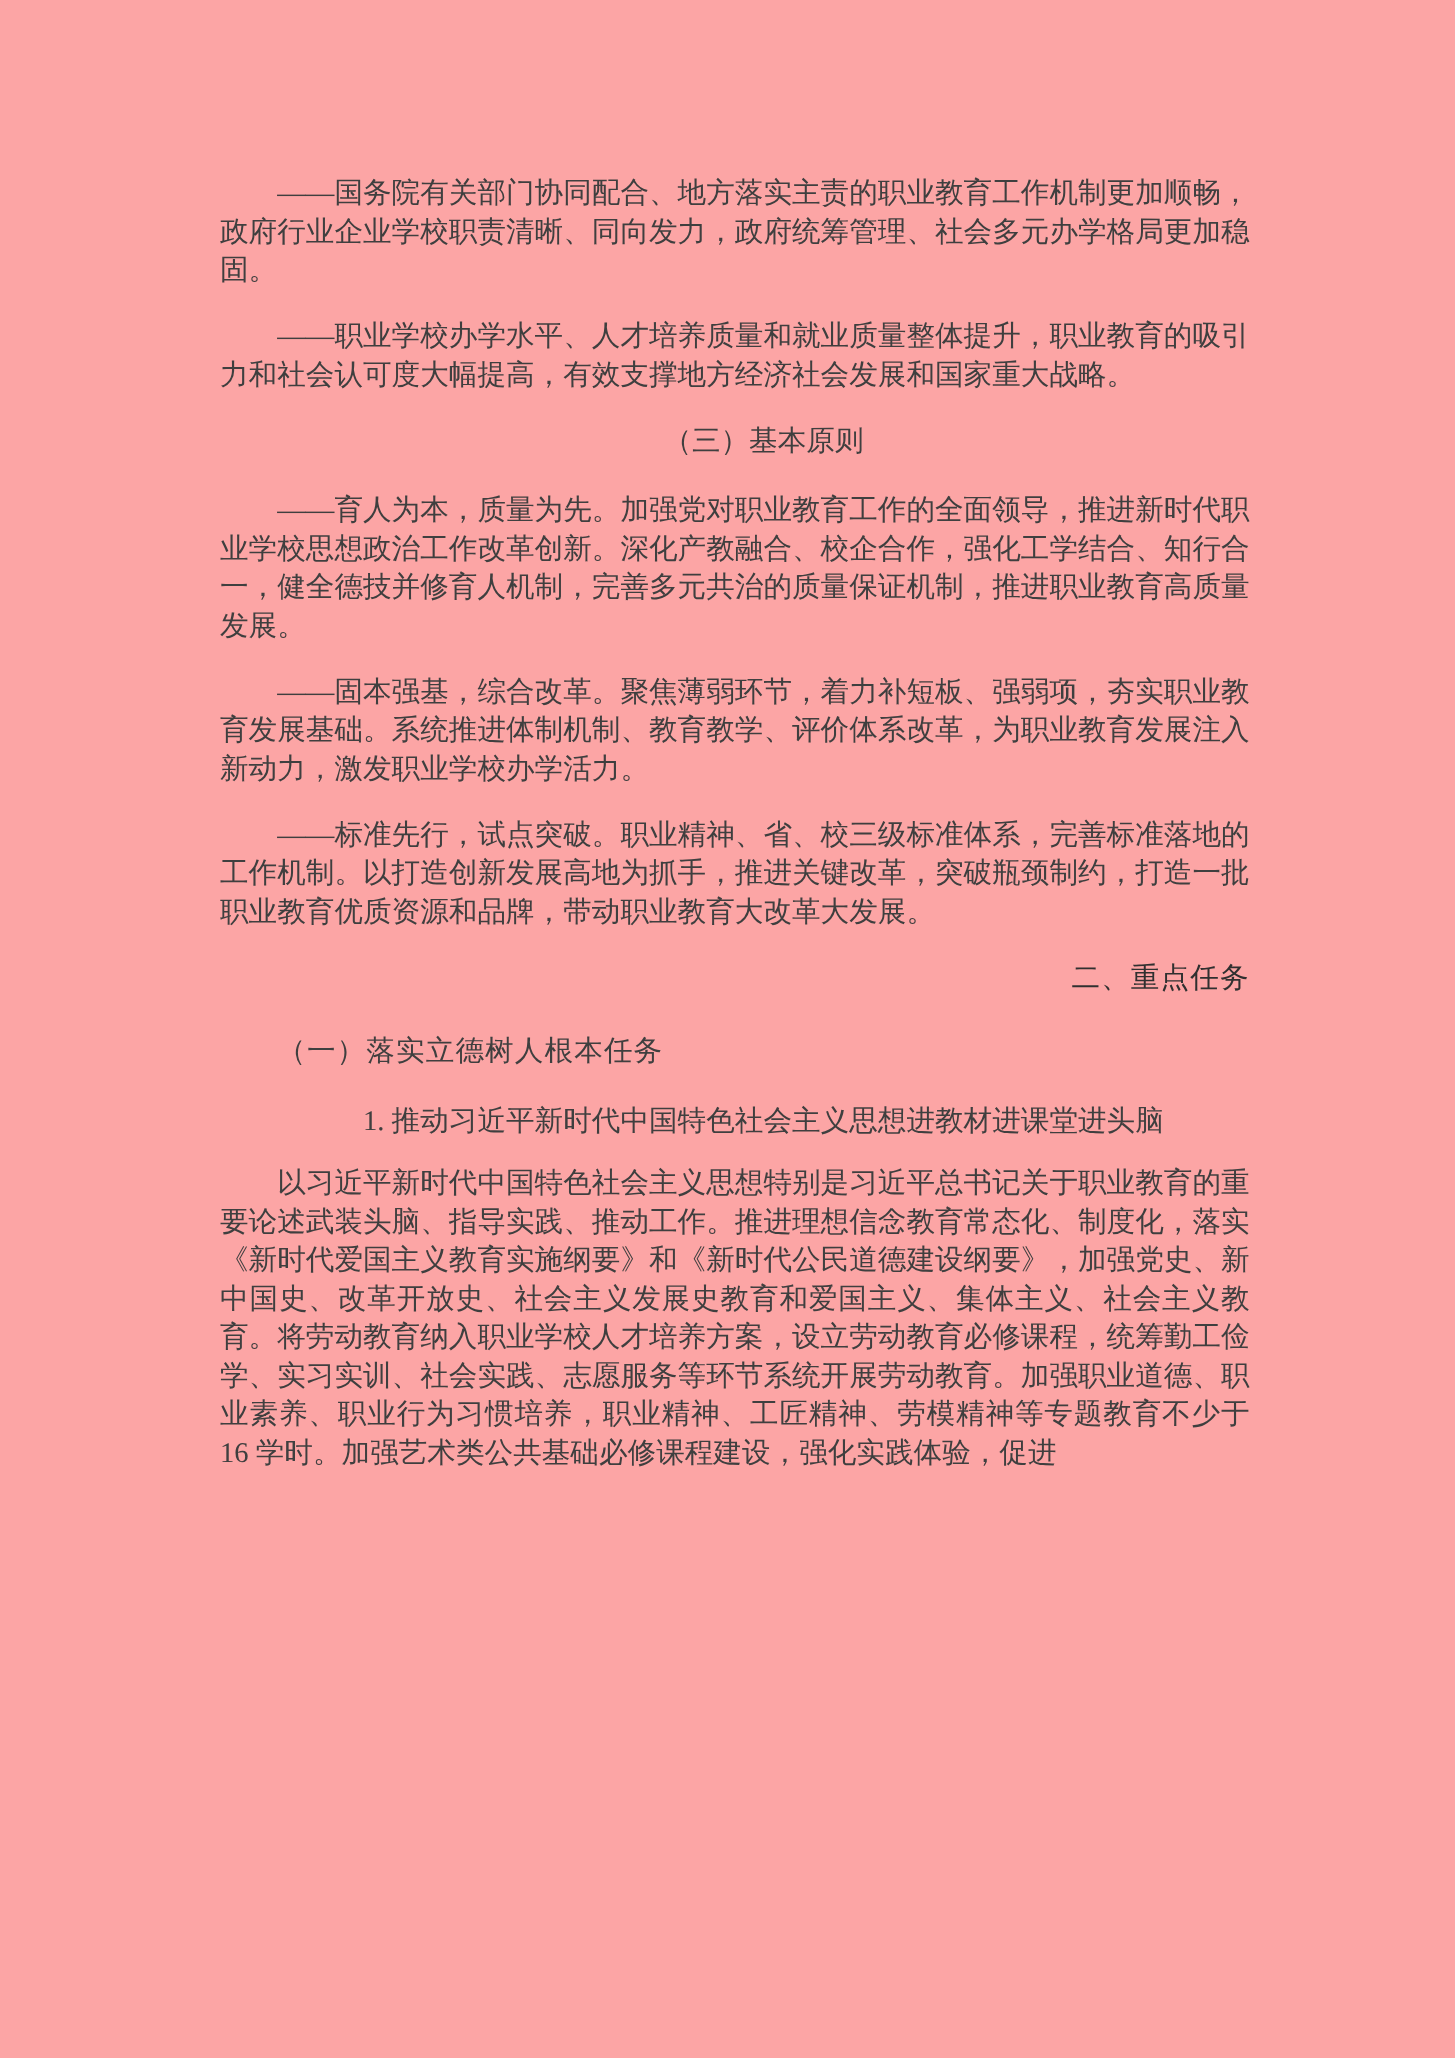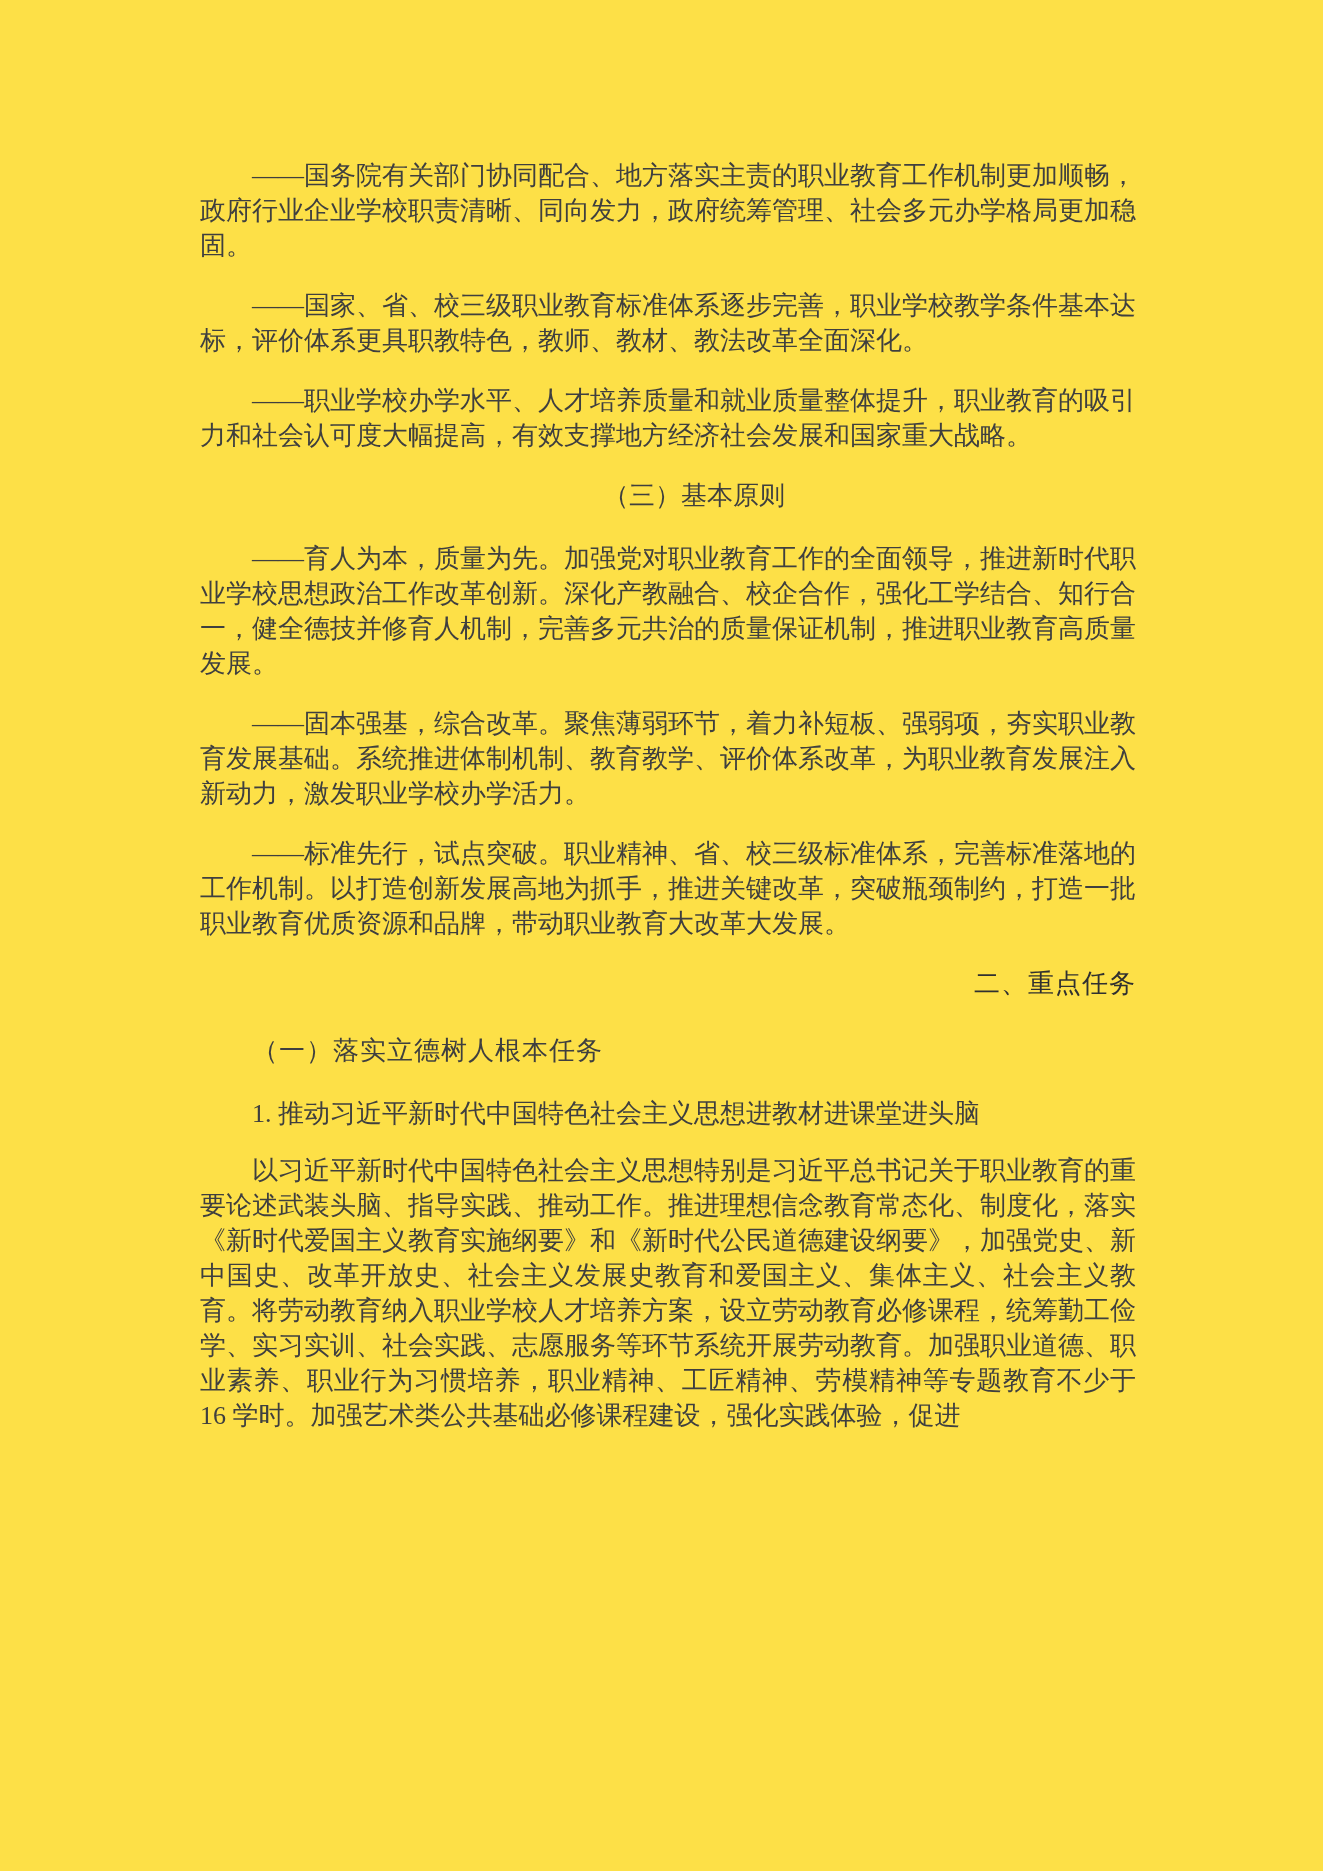--- a/index.html
+++ b/index.html
@@ -4,21 +4,21 @@
 <style>
   html, body {
     margin: 0;
     padding: 0;
     background: #ffffff;
   }
   .page {
     position: relative;
     width: 1323px;
     height: 1871px;
-    background: #fde047;
+    background: #fca5a5;
     overflow: hidden;
     box-sizing: border-box;
     padding: 158px 105px 0 200px;
   }
   .content {
     width: 936px;
   }
   .para {
     font-family: "Liberation Serif", "DejaVu Serif", serif;
     font-size: 26px;
@@ -40,37 +40,36 @@
     margin-bottom: 0;
     letter-spacing: 1px;
   }
   .para.sub-after-heading {
     text-align: left;
     margin-bottom: 28px;
     letter-spacing: 1px;
     margin-top: 32px;
   }
   .para.numbered-item {
-    text-align: left;
+    text-align: center;
     margin-bottom: 22px;
   }
   .para.last {
     margin-bottom: 16px;
   }
 </style>
 </head>
 <body>
 
 <div class="page">
   <div class="content">
 
     <p class="para">——国务院有关部门协同配合、地方落实主责的职业教育工作机制更加顺畅，政府行业企业学校职责清晰、同向发力，政府统筹管理、社会多元办学格局更加稳固。</p>
 
 
-    <p class="para">——国家、省、校三级职业教育标准体系逐步完善，职业学校教学条件基本达标，评价体系更具职教特色，教师、教材、教法改革全面深化。</p>
 
     <p class="para">——职业学校办学水平、人才培养质量和就业质量整体提升，职业教育的吸引力和社会认可度大幅提高，有效支撑地方经济社会发展和国家重大战略。</p>
 
     <p class="para subhead">（三）基本原则</p>
 
     <p class="para">——育人为本，质量为先。加强党对职业教育工作的全面领导，推进新时代职业学校思想政治工作改革创新。深化产教融合、校企合作，强化工学结合、知行合一，健全德技并修育人机制，完善多元共治的质量保证机制，推进职业教育高质量发展。</p>
 
     <p class="para">——固本强基，综合改革。聚焦薄弱环节，着力补短板、强弱项，夯实职业教育发展基础。系统推进体制机制、教育教学、评价体系改革，为职业教育发展注入新动力，激发职业学校办学活力。</p>
 
     <p class="para">——标准先行，试点突破。职业精神、省、校三级标准体系，完善标准落地的工作机制。以打造创新发展高地为抓手，推进关键改革，突破瓶颈制约，打造一批职业教育优质资源和品牌，带动职业教育大改革大发展。</p>

